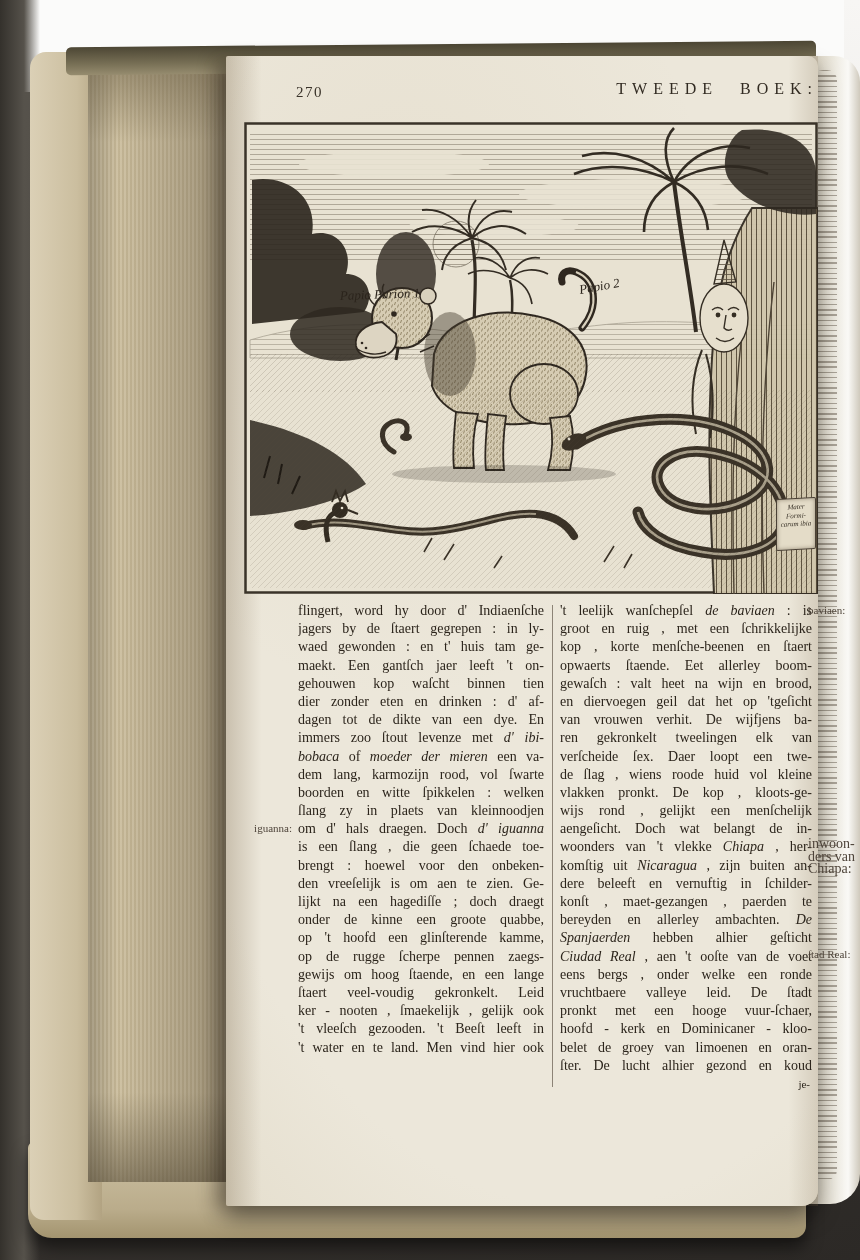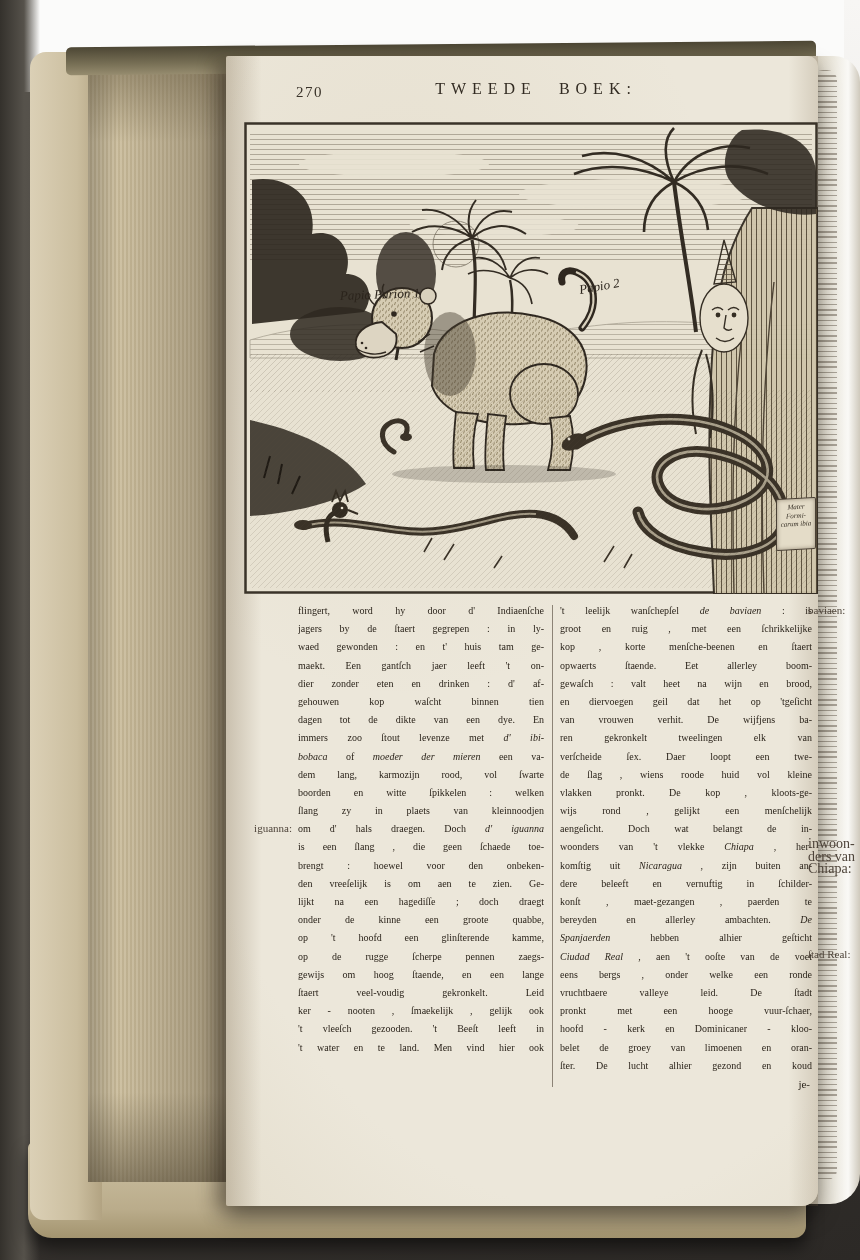--- a/index.html
+++ b/index.html
@@ -40,37 +40,37 @@
         background:
           radial-gradient(90% 60% at 30% 20%,rgba(190,170,130,.12),rgba(0,0,0,0) 60%),
           radial-gradient(120% 100% at 60% 40%,#ece7da 60%,#e2dbc9 86%,#d5ccb5);
         box-shadow:-12px 4px 18px rgba(40,30,20,.3),0 12px 22px rgba(0,0,0,.4);
         border-radius:2px 10px 16px 2px;}
   .page:before{content:"";position:absolute;inset:0;pointer-events:none;
         background:linear-gradient(90deg,rgba(120,100,70,.3),rgba(120,100,70,0) 6%),
                    linear-gradient(270deg,rgba(120,100,70,.2),rgba(0,0,0,0) 5%);}
 
   .page-number{position:absolute;left:70px;top:28px;font-size:15px;letter-spacing:1.5px;color:#3a332a;}
-  .running-header{position:absolute;left:0;right:0;top:24px;text-align:center;
+  .running-header{position:absolute;left:0;right:0;top:24px;text-align:right;
         font-size:16px;letter-spacing:6px;word-spacing:12px;color:#322b22;padding-left:28px;}
 
   .figure{position:absolute;left:18px;top:66px;width:574px;height:472px;}
   .figure svg{display:block;}
 
   .plaque{position:absolute;left:532px;top:376px;width:40px;height:52px;
           background:#e4dcc8;border:1px solid #4a4136;border-radius:2px;
           transform:skewY(-3deg);padding-top:4px;box-sizing:border-box;
           box-shadow:inset 0 0 4px rgba(70,55,35,.5);color:#352e24;}
   .plaque .line{text-align:center;text-align-last:center;font-size:7px;line-height:8.5px;font-style:italic;}
 
   .textcol{position:absolute;width:246px;color:#2b241b;}
   .col-left{left:72px;top:546px;width:246px;}
   .col-right{left:334px;top:546px;width:252px;}
   .col-rule{position:absolute;left:326px;top:549px;width:1px;height:482px;background:rgba(62,50,36,.55);}
-  .textcol .line{font-size:10px;line-height:18.2px;height:18.2px;overflow:hidden;
+  .textcol .line{font-size:14px;line-height:18.2px;height:18.2px;overflow:hidden;
                  text-align:justify;text-align-last:justify;}
   .catchword{font-size:11px;line-height:18.2px;text-align:right;padding-right:2px;}
 
   .note{position:absolute;font-size:11px;line-height:12.5px;color:#4e443a;z-index:5;}
   .note .line{font-size:14px;line-height:12.5px;text-align:left;text-align-last:left;height:auto;}
   .note-iguana{left:0;top:766px;width:66px;text-align:right;}
   .note-baviaen{left:582px;top:548px;width:46px;}
   .note-chiapa{left:582px;top:782px;width:52px;}
   .note-stad{left:582px;top:892px;width:54px;}
 </style>
@@ -218,22 +218,22 @@
           <div class="line">carum ibia</div>
         </div>
     </div>
 
     <div class="col-rule"></div>
     <div class="textcol col-left">
         <div class="line">flingert, word hy door d' Indiaenſche</div>
         <div class="line">jagers by de ſtaert gegrepen : in ly-</div>
         <div class="line">waed gewonden : en t' huis tam ge-</div>
         <div class="line">maekt. Een gantſch jaer leeft 't on-</div>
+        <div class="line">gehouwen kop waſcht binnen tien</div>
         <div class="line">dier zonder eten en drinken : d' af-</div>
-        <div class="line">gehouwen kop waſcht binnen tien</div>
         <div class="line">dagen tot de dikte van een dye. En</div>
         <div class="line">immers zoo ſtout levenze met <i>d' ibi-</i></div>
         <div class="line"><i>bobaca</i> of <i>moeder der mieren</i> een va-</div>
         <div class="line">dem lang, karmozijn rood, vol ſwarte</div>
         <div class="line">boorden en witte ſpikkelen : welken</div>
         <div class="line">ſlang zy in plaets van kleinnoodjen</div>
         <div class="line">om d' hals draegen. Doch <i>d' iguanna</i></div>
         <div class="line">is een ſlang , die geen ſchaede toe-</div>
         <div class="line">brengt : hoewel voor den onbeken-</div>
         <div class="line">den vreeſelijk is om aen te zien. Ge-</div>

